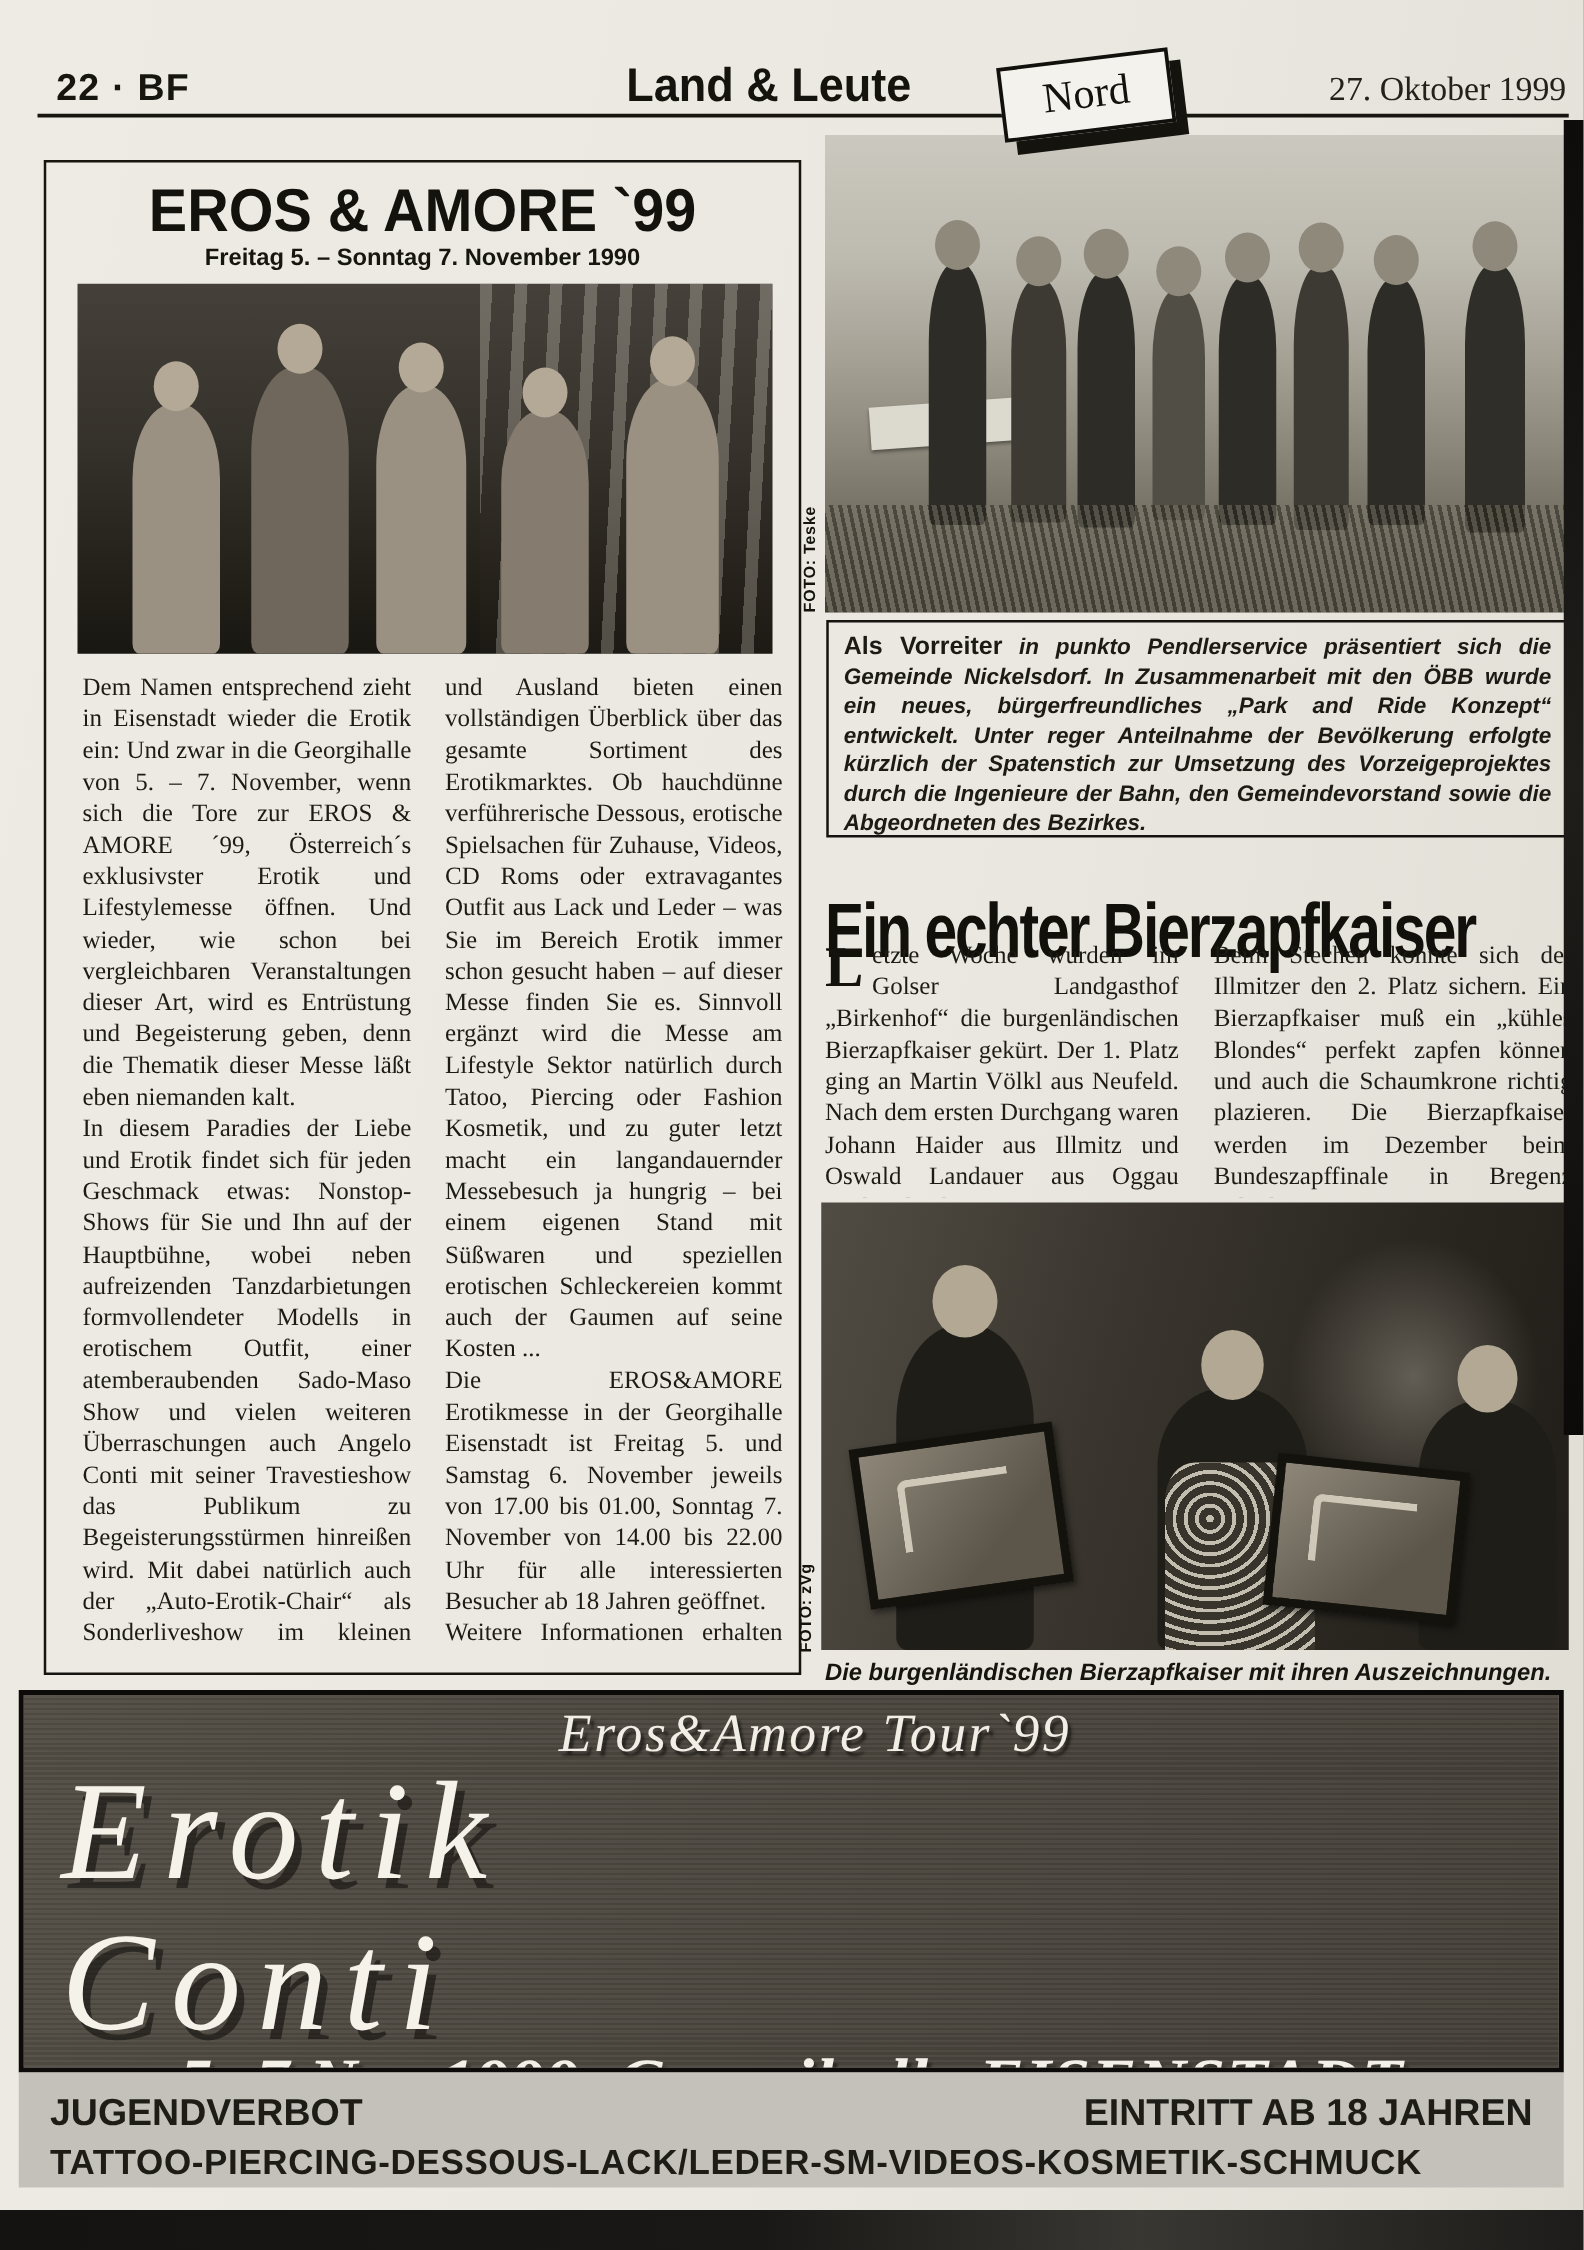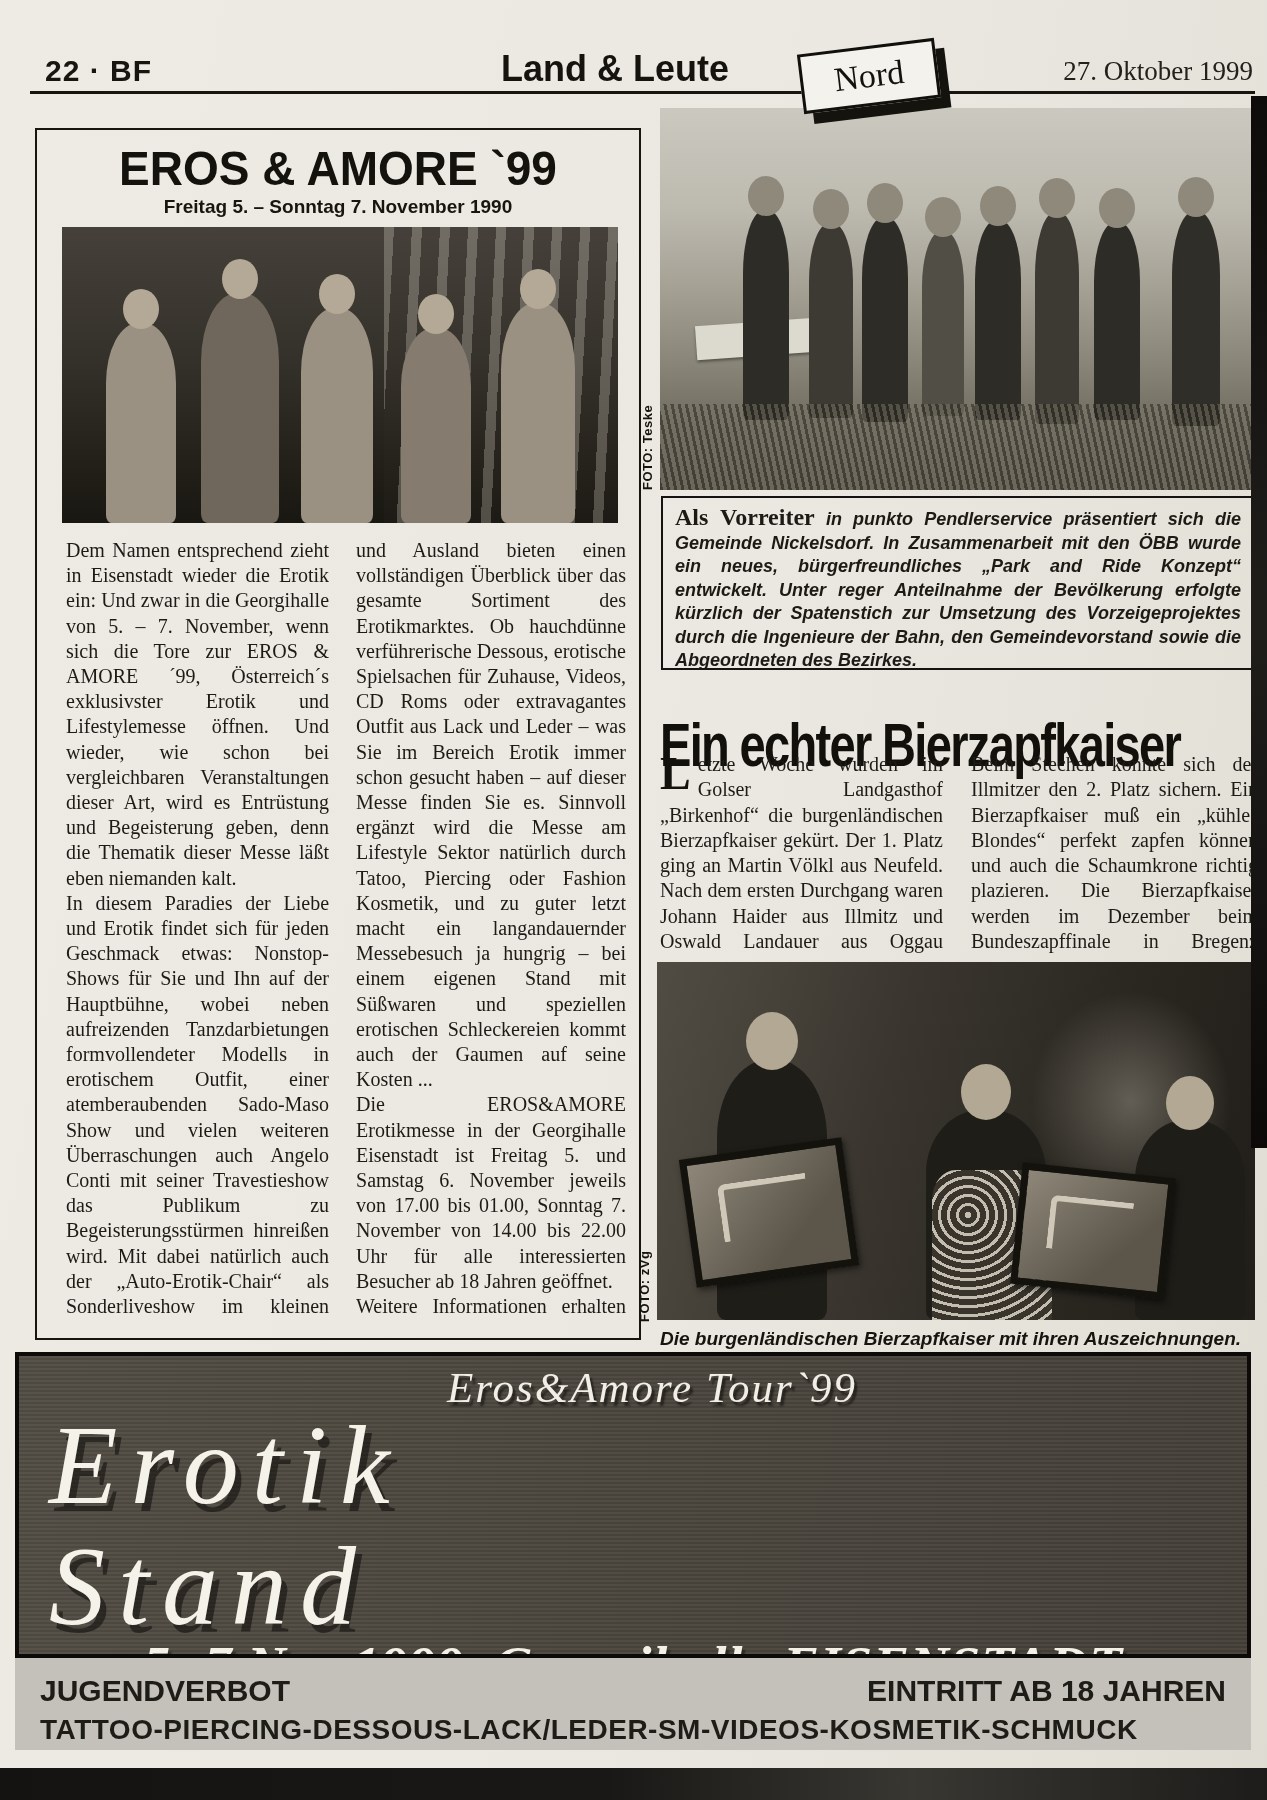--- a/index.html
+++ b/index.html
@@ -52,21 +52,21 @@
   }
   .top-photo .grass{position:absolute;left:0;bottom:0;width:100%;height:86px;
     background:repeating-linear-gradient(78deg,rgba(40,38,30,.55) 0 3px,rgba(120,116,102,.5) 3px 7px);}
   .top-photo .sign{position:absolute;left:6%;top:56%;width:120px;height:34px;background:#dcd9cf;transform:rotate(-4deg);box-shadow:0 2px 3px rgba(0,0,0,.4);}
   .top-photo .fig{background:#2e2c27;}
   .top-photo .fig .head{background:#8f897b;}
   .vorreiter-box{
     position:absolute;left:661px;top:496px;width:594px;height:174px;border:2px solid #15130f;box-sizing:border-box;
     padding:8px 12px;font:italic 700 18px/23.5px "Liberation Sans",sans-serif;color:#1c1a14;overflow:hidden;text-align:justify;
   }
-  .caption-lead{font-style:normal;font-weight:700;font-size:24px;letter-spacing:0;font-family:Liberation Serif, serif;}
+  .caption-lead{font-style:normal;font-weight:700;font-size:20px;letter-spacing:0;}
 
   
   .bier-headline{
     position:absolute;left:660px;top:676px;white-space:nowrap;
     font:700 56px/56px "Liberation Sans",sans-serif;letter-spacing:-2px;color:#12100b;
     transform:scaleX(.84) scaleY(1.1);transform-origin:left top;
   }
   .bier-cols{position:absolute;left:660px;top:752px;width:598px;display:flex;gap:28px;height:206px;overflow:hidden;}
   .bier-col{text-align:justify;font:400 20px/25.3px "Liberation Serif",serif;color:#1d1b16;overflow:hidden;}
   .bier-col-1{width:283px;}
@@ -221,21 +221,21 @@
     <i class="plaque" style="left:60%;top:58%;width:140px;height:108px;transform:rotate(6deg);">
         <i class="tap"></i>
       </i>
   </div>
   <div class="bier-caption">Die burgenländischen Bierzapfkaiser mit ihren Auszeichnungen.</div>
 
   <section class="ad-box">
     <div class="ad-tour">Eros&amp;Amore Tour`99</div>
     <div class="ad-main">
       <span>Erotik</span>
-      <span>Stand</span>
+      <span>Conti</span>
     </div>
     <div class="ad-date">5.-7.Nov.1999, Georgihalle EISENSTADT</div>
     <div class="ad-time">Fr.,Sa. 17 -01 Uhr, So.14-22 Uhr</div>
   </section>
   <div class="ad-gray">
     <div class="ad-notices">
       <span>JUGENDVERBOT</span>
       <span>EINTRITT AB 18 JAHREN</span>
     </div>
     <div class="ad-categories">TATTOO-PIERCING-DESSOUS-LACK/LEDER-SM-VIDEOS-KOSMETIK-SCHMUCK</div>

